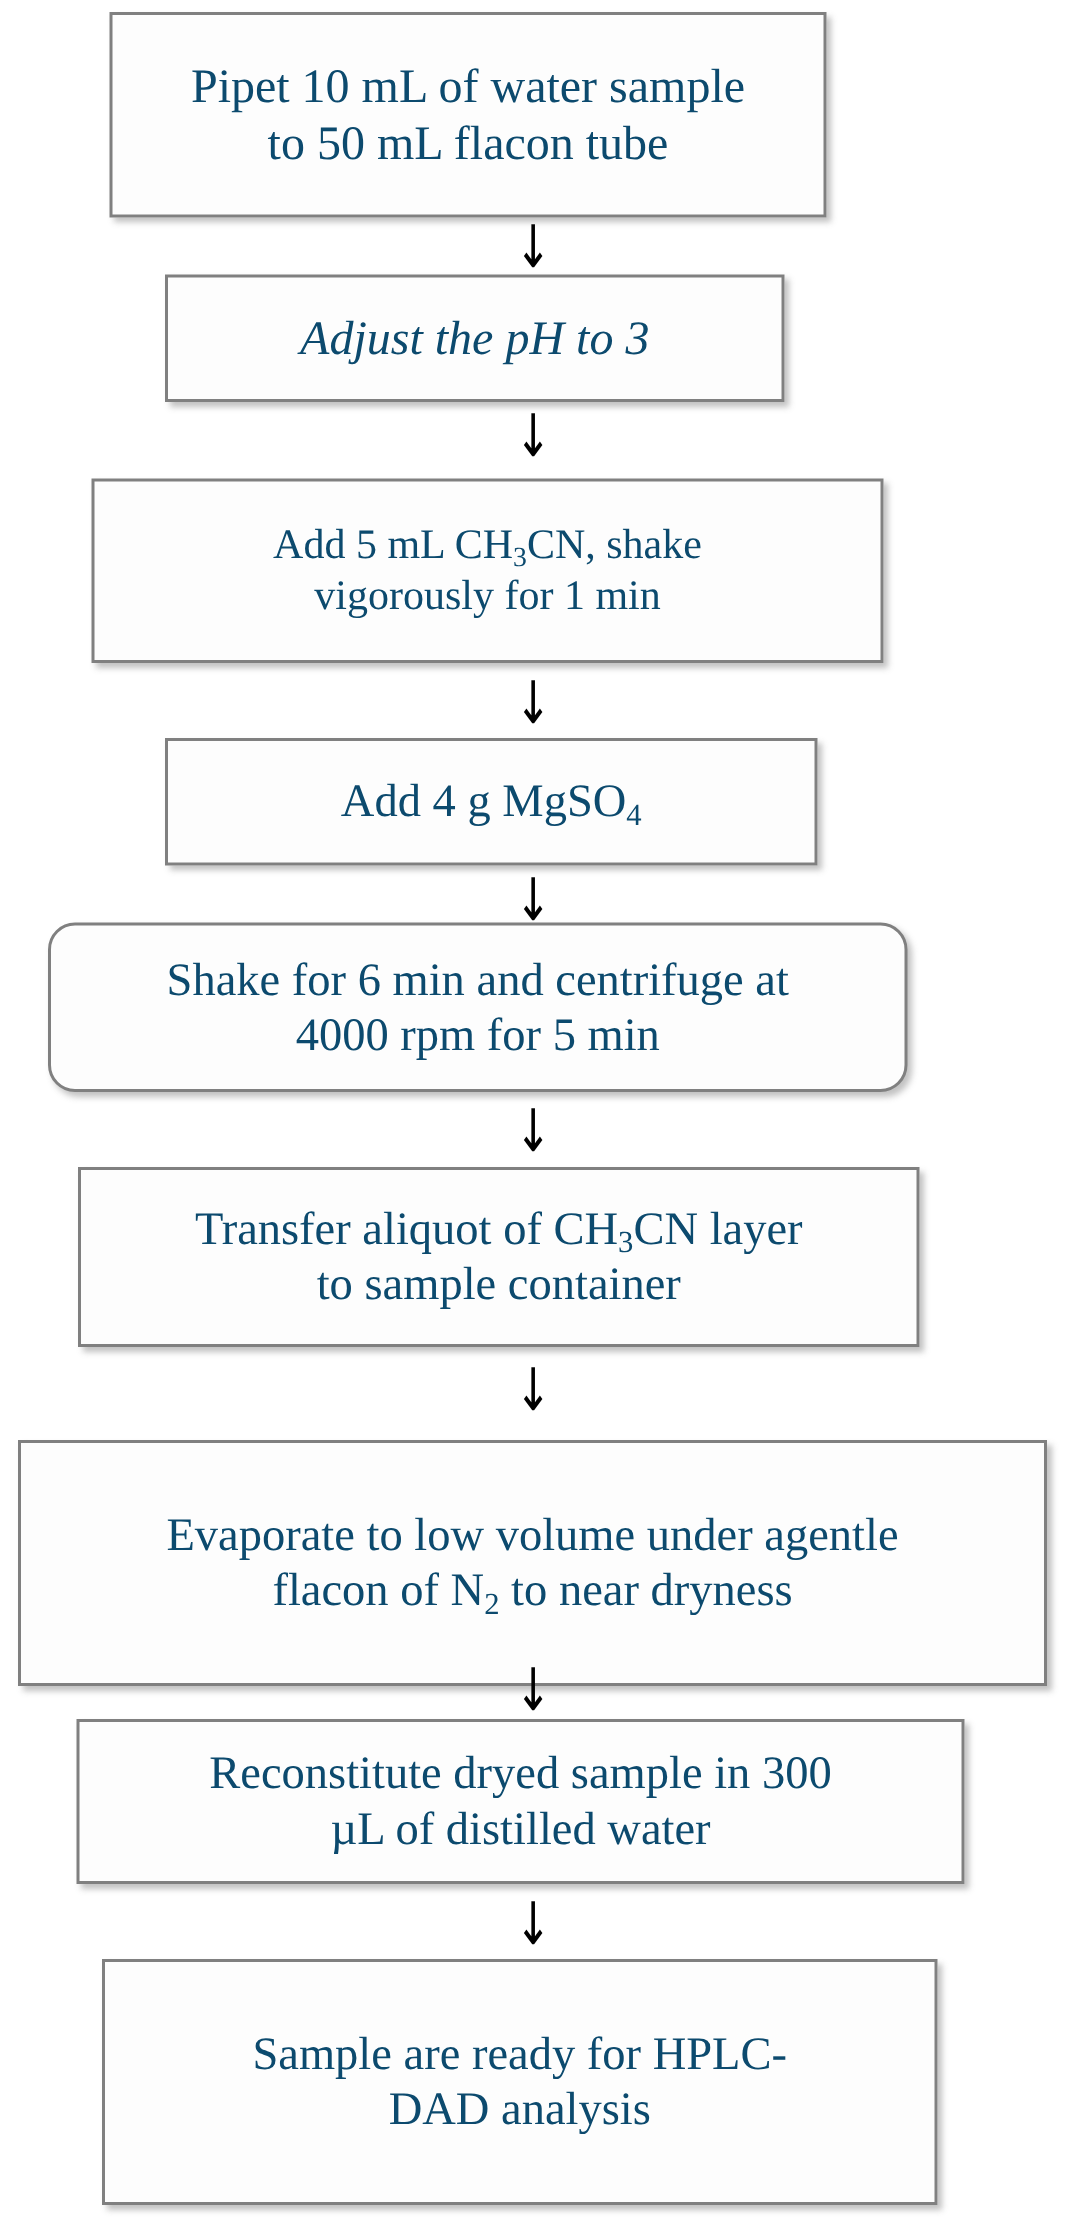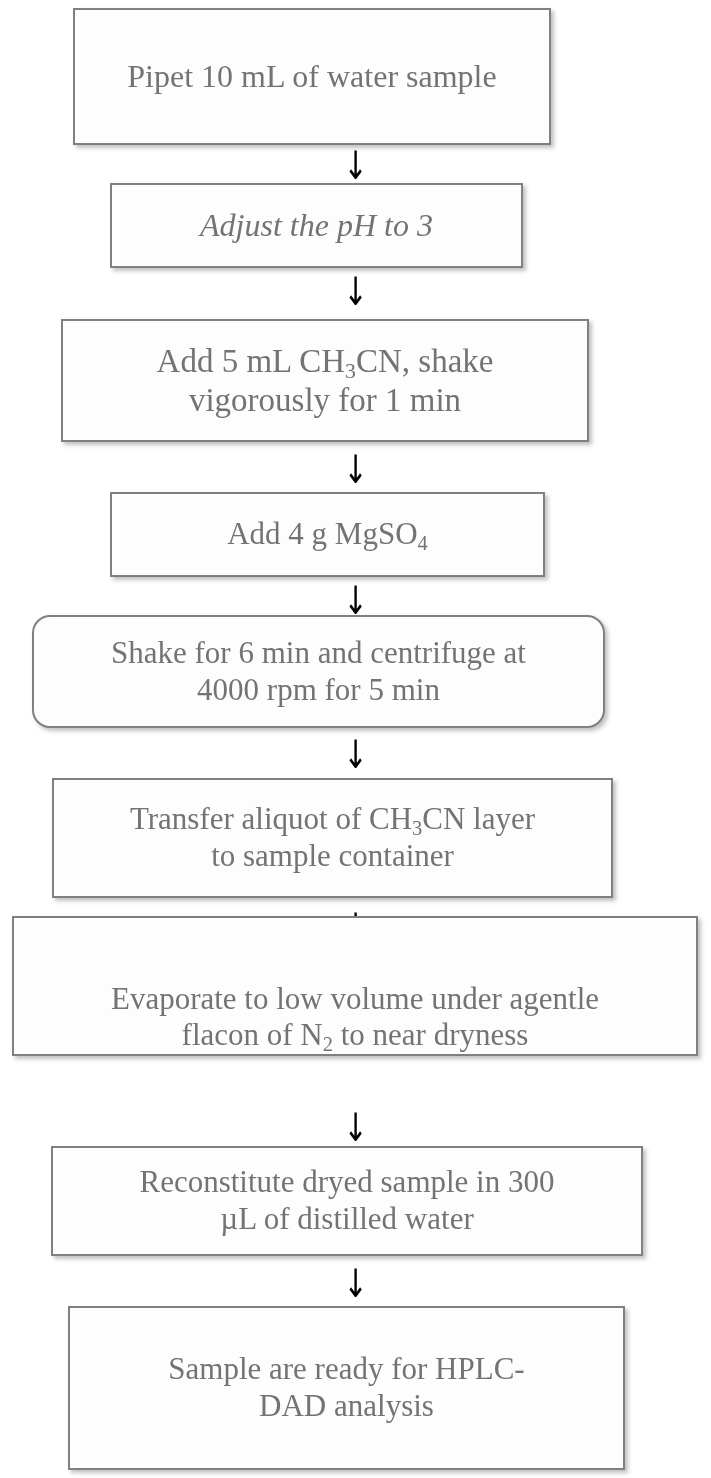--- a/index.html
+++ b/index.html
@@ -30,21 +30,21 @@
     box-shadow: 3px 3px 4px rgba(120,120,120,0.45);
     display: flex;
     align-items: center;
     justify-content: center;
     text-align: center;
   }
 
   .node-label {
     display: block;
     width: 100%;
-    color: #737373;
+    color: #0c4a6e;
     line-height: 1.18;
     padding: 0 6px;
     box-sizing: border-box;
     white-space: pre-line;
     font-weight: 400;
   }
 
   .arrow {
     position: absolute;
     color: #000000;
@@ -56,27 +56,27 @@
     user-select: none;
   }
 
   
   .n1 { left: 73px;  top: 8px;    width: 478px; height: 137px; }
   .n2 { left: 110px; top: 183px;  width: 413px; height: 85px;  }
   .n3 { left: 61px;  top: 319px;  width: 528px; height: 123px; }
   .n4 { left: 110px; top: 492px;  width: 435px; height: 85px;  }
   .n5 { left: 32px;  top: 615px;  width: 573px; height: 113px; border-radius: 18px; }
   .n6 { left: 52px;  top: 778px;  width: 561px; height: 120px; justify-content: center; }
-  .n7 { left: 12px;  top: 916px;  width: 686px; height: 140px; align-items: flex-end; }
+  .n7 { left: 12px;  top: 960px;  width: 686px; height: 164px; }
   .n8 { left: 51px;  top: 1146px; width: 592px; height: 110px; }
   .n9 { left: 68px;  top: 1306px; width: 557px; height: 164px; }
 
   .f1 { font-size: 32px; }
   .f2 { font-size: 32px; font-style: italic; }
-  .f3 { font-size: 33px; }
+  .f3 { font-size: 28px; }
   .f4 { font-size: 31px; }
   .f5 { font-size: 31px; }
   .f6 { font-size: 31px; }
   .f7 { font-size: 31px; }
   .f8 { font-size: 31px; }
   .f9 { font-size: 31px; }
 
   
   .a1 { left: 0;   top: 146px;  width: 711px; font-size: 34px; }
   .a2 { left: 0;   top: 272px;  width: 711px; font-size: 34px; }
@@ -92,21 +92,21 @@
     vertical-align: -0.28em;
     line-height: 0;
   }
 </style>
 </head>
 <body>
 
 <div id="flowchart">
 
   <div class="node n1">
-    <span class="node-label f1"><span>Pipet 10 mL of water sample</span><br></span>
+    <span class="node-label f1"><span>Pipet 10 mL of water sample</span><br><span>to 50 mL flacon tube</span></span>
   </div>
   <div class="arrow a1">↓</div>
 
   <div class="node n2">
     <span class="node-label f2">Adjust the pH to 3</span>
   </div>
   <div class="arrow a2">↓</div>
 
   <div class="node n3">
     <span class="node-label f3"><span>Add 5 mL CH</span><sub>3</sub><span>CN, shake</span><br><span>vigorously for 1 min</span></span>

